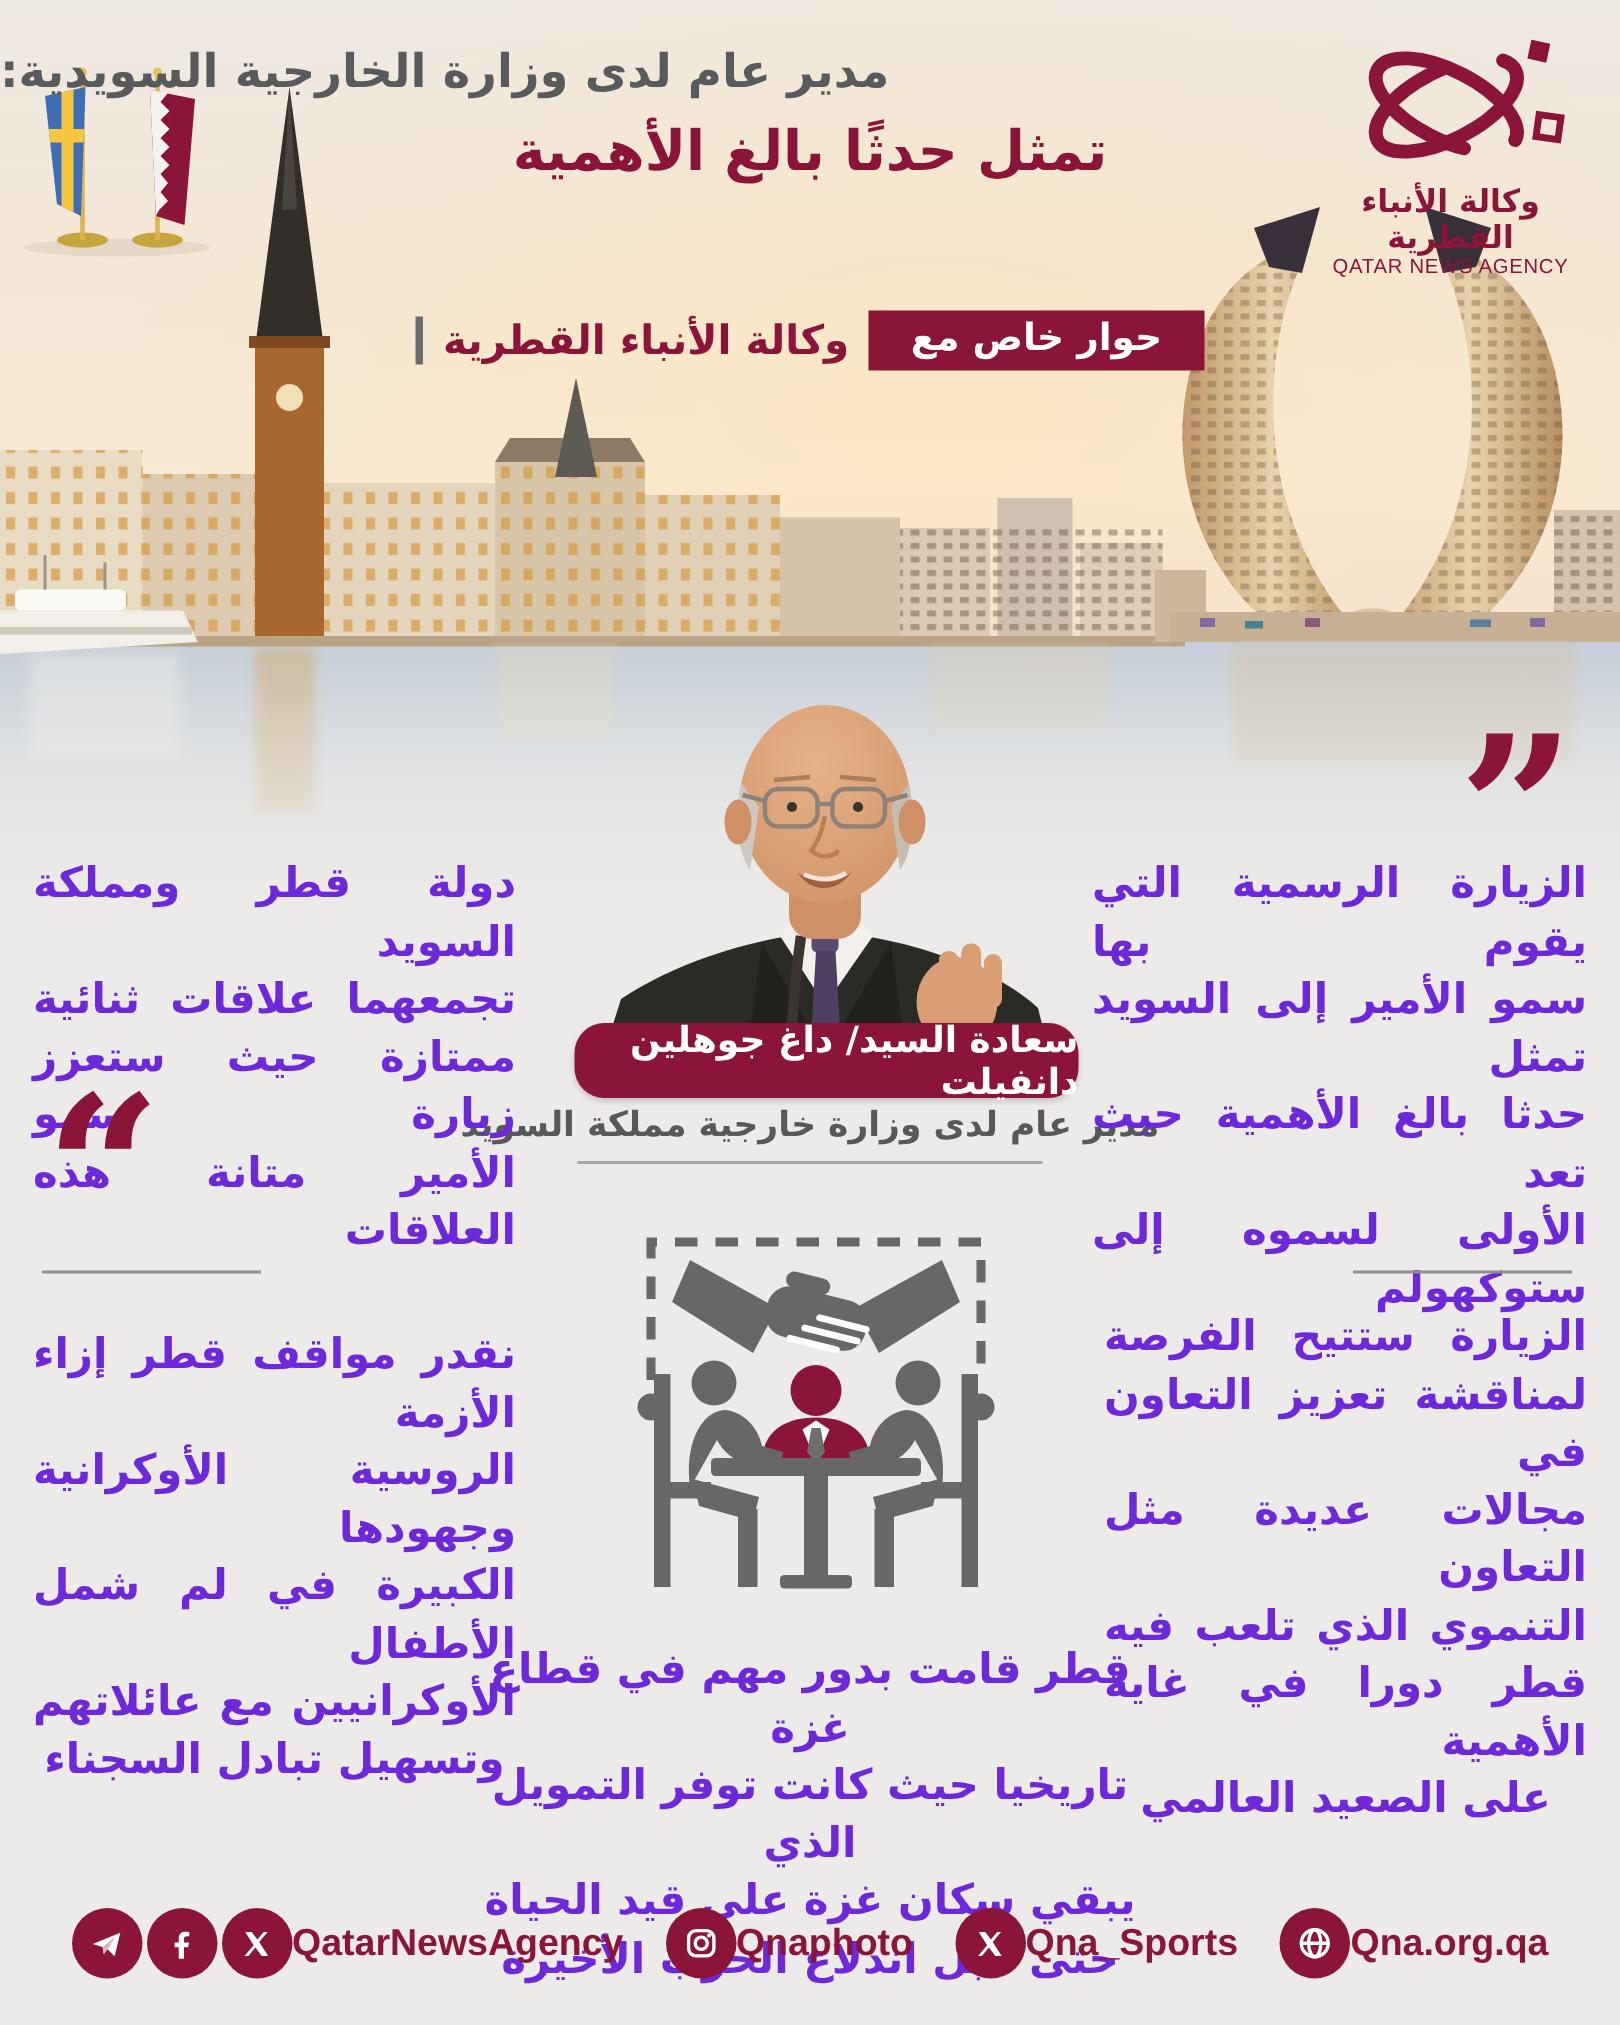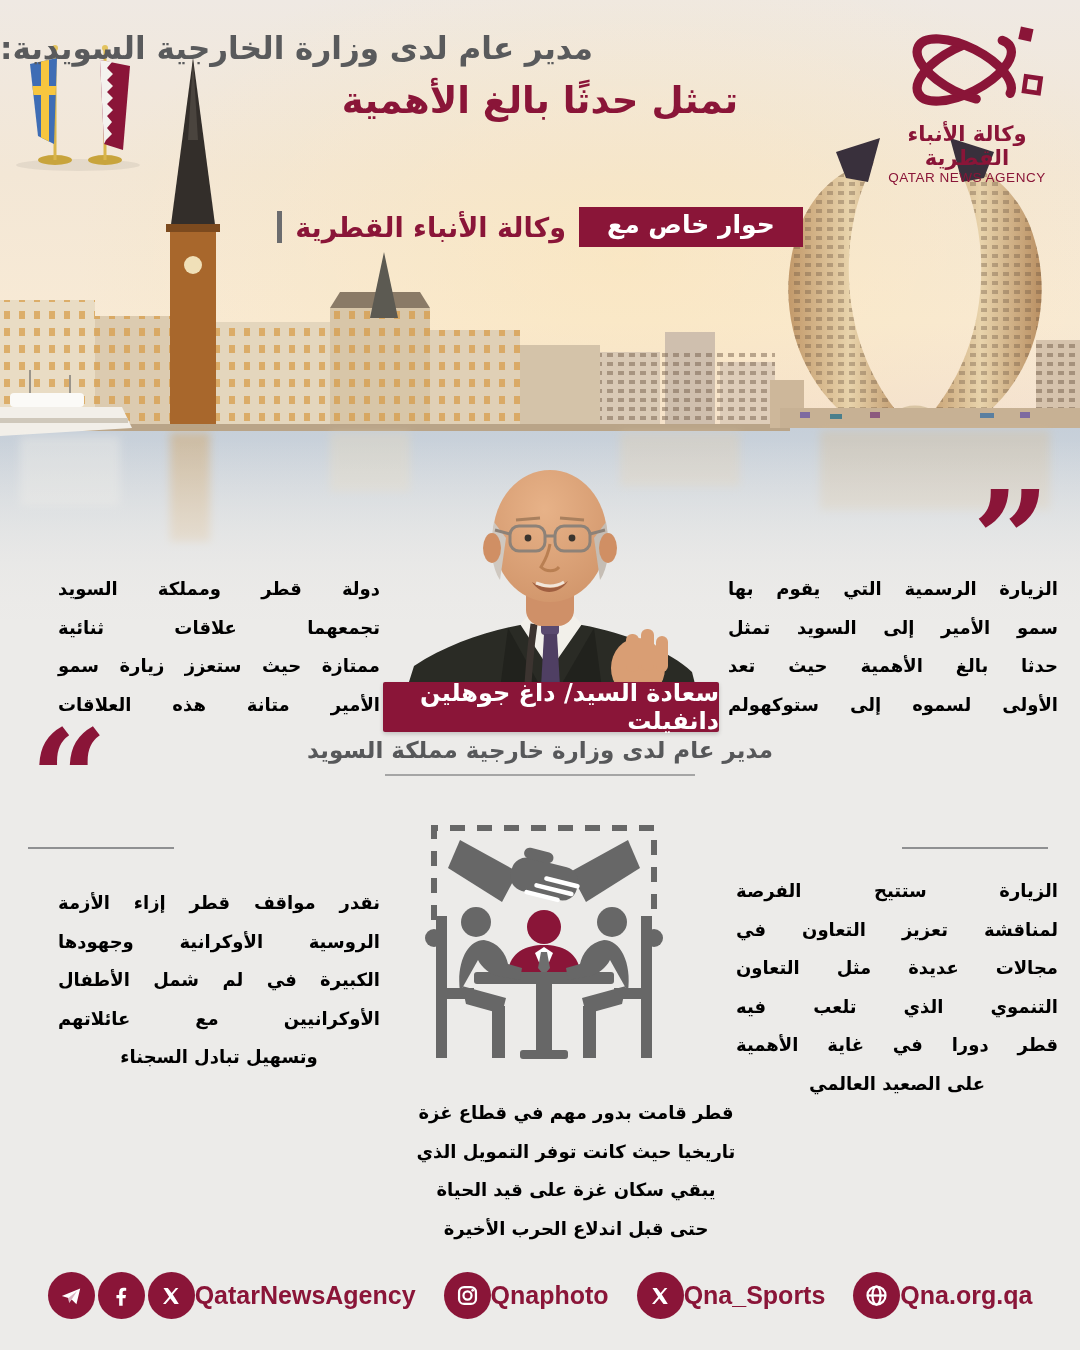--- a/index.html
+++ b/index.html
@@ -25,35 +25,35 @@
   .badge-box{background:#8A1538;color:#fff;font-size:25px;font-weight:bold;padding:3px 28px 8px;direction:rtl;}
 
   
   .logo{top:24px;right:8px;width:210px;text-align:center;}
   .logo-ar{color:#8A1538;font-size:21px;font-weight:bold;margin-top:2px;direction:rtl;}
   .logo-en{color:#8A1538;font-size:13.5px;font-weight:normal;letter-spacing:.5px;
            font-family:"Liberation Sans","DejaVu Sans",sans-serif;}
   .flags{top:22px;left:8px;}
 
   
-  .qtext{font-size:18px;font-weight:bold;color:#000000;direction:rtl;margin-left:36px;}
+  .qtext{font-size:28px;font-weight:bold;color:#6d28d9;direction:rtl;}
   .qline{line-height:38.5px;text-align:justify;text-align-last:justify;}
   .qline.center{text-align:center;text-align-last:center;}
   .qmark{color:#8A1538;font-size:135px;line-height:1;font-family:"DejaVu Serif",serif;font-weight:bold;}
   .q-top-right{top:570px;right:22px;width:330px;}
   .q-top-left{top:570px;left:22px;width:322px;}
   .q-bot-left{top:884px;left:22px;width:322px;}
   .q-bot-right{top:872px;right:22px;width:322px;}
   .q-bot-center{top:1094px;left:50%;transform:translateX(-50%);width:480px;}
   .q-bot-center .qline{text-align:center;text-align-last:center;}
   .divider{border-top:2.5px solid #8f9092;height:0;}
 
   
   .portrait{left:388px;top:452px;width:324px;height:252px;}
-  .nameplate{left:383px;top:682px;width:336px;height:50px;background:#8A1538;border-radius:2px;
+  .nameplate{left:383px;top:682px;width:336px;height:50px;background:#8A1538;border-radius:20px;
              color:#fff;font-size:24px;font-weight:bold;display:flex;align-items:center;justify-content:center;
              direction:rtl;box-shadow:0 2px 4px rgba(0,0,0,.18);}
   .person-role{top:737px;left:0;right:0;text-align:center;font-size:23px;font-weight:600;color:#57585A;direction:rtl;}
   .role-underline{top:774px;left:50%;transform:translateX(-50%);width:310px;border-top:2px solid #a5a5a5;}
 
   
   .meeting{left:418px;top:792px;width:252px;height:290px;}
 
   
   .social{top:1272px;left:0;right:0;display:flex;justify-content:center;align-items:center;gap:28px;}

